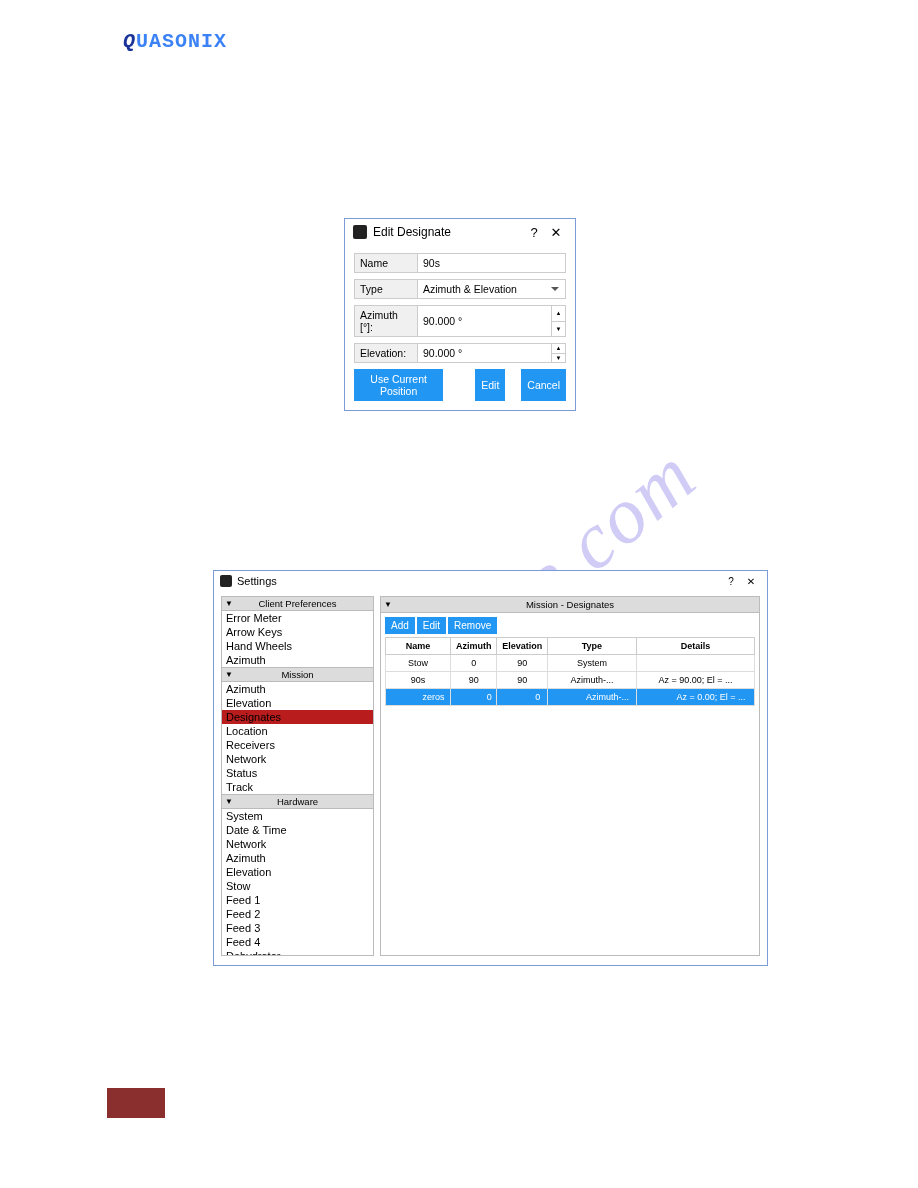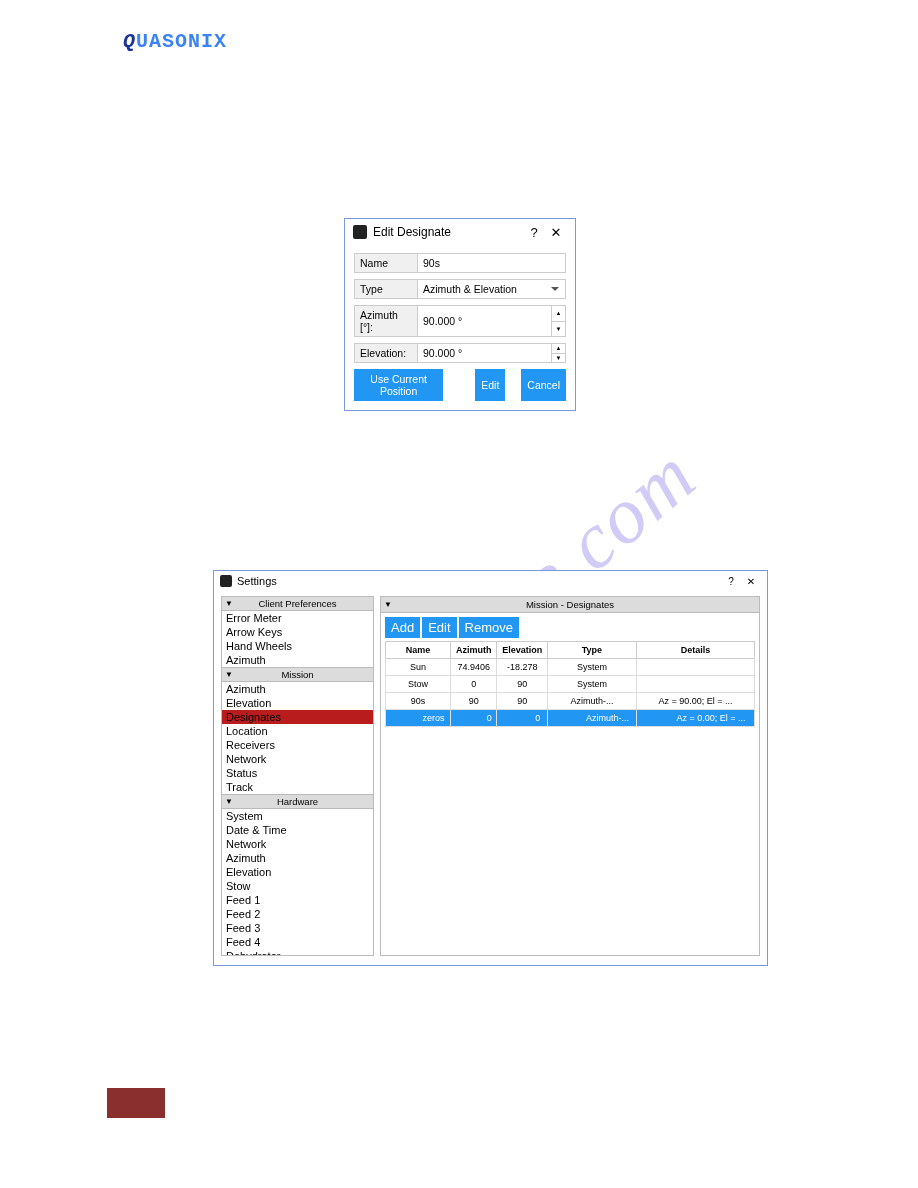--- a/index.html
+++ b/index.html
@@ -205,21 +205,21 @@
   }
   .window-settings .main .toolbar {
     display:flex;
     gap:2px;
     margin-bottom:3px;
   }
   .window-settings .main .toolbar .btn {
     background:#2196f3;
     color:#fff;
     padding:3px 6px;
-    font-size:13px;
+    font-size:10px;
     cursor:pointer;
   }
   .window-settings table {
     width:100%;
     border-collapse:collapse;
     font-size:9px;
   }
   .window-settings table th {
     border:1px solid #ccc;
     background:#fff;
@@ -368,27 +368,20 @@
               <tr>
                 <th>Name</th>
                 <th>Azimuth</th>
                 <th>Elevation</th>
                 <th>Type</th>
                 <th>Details</th>
               </tr>
             </thead>
           <tbody>
               <tr>
-                <td>Sun</td>
-                <td>74.9406</td>
-                <td>-18.278</td>
-                <td>System</td>
-                <td></td>
-              </tr>
-              <tr>
                 <td>Stow</td>
                 <td>0</td>
                 <td>90</td>
                 <td>System</td>
                 <td></td>
               </tr>
               <tr>
                 <td>90s</td>
                 <td>90</td>
                 <td>90</td>

